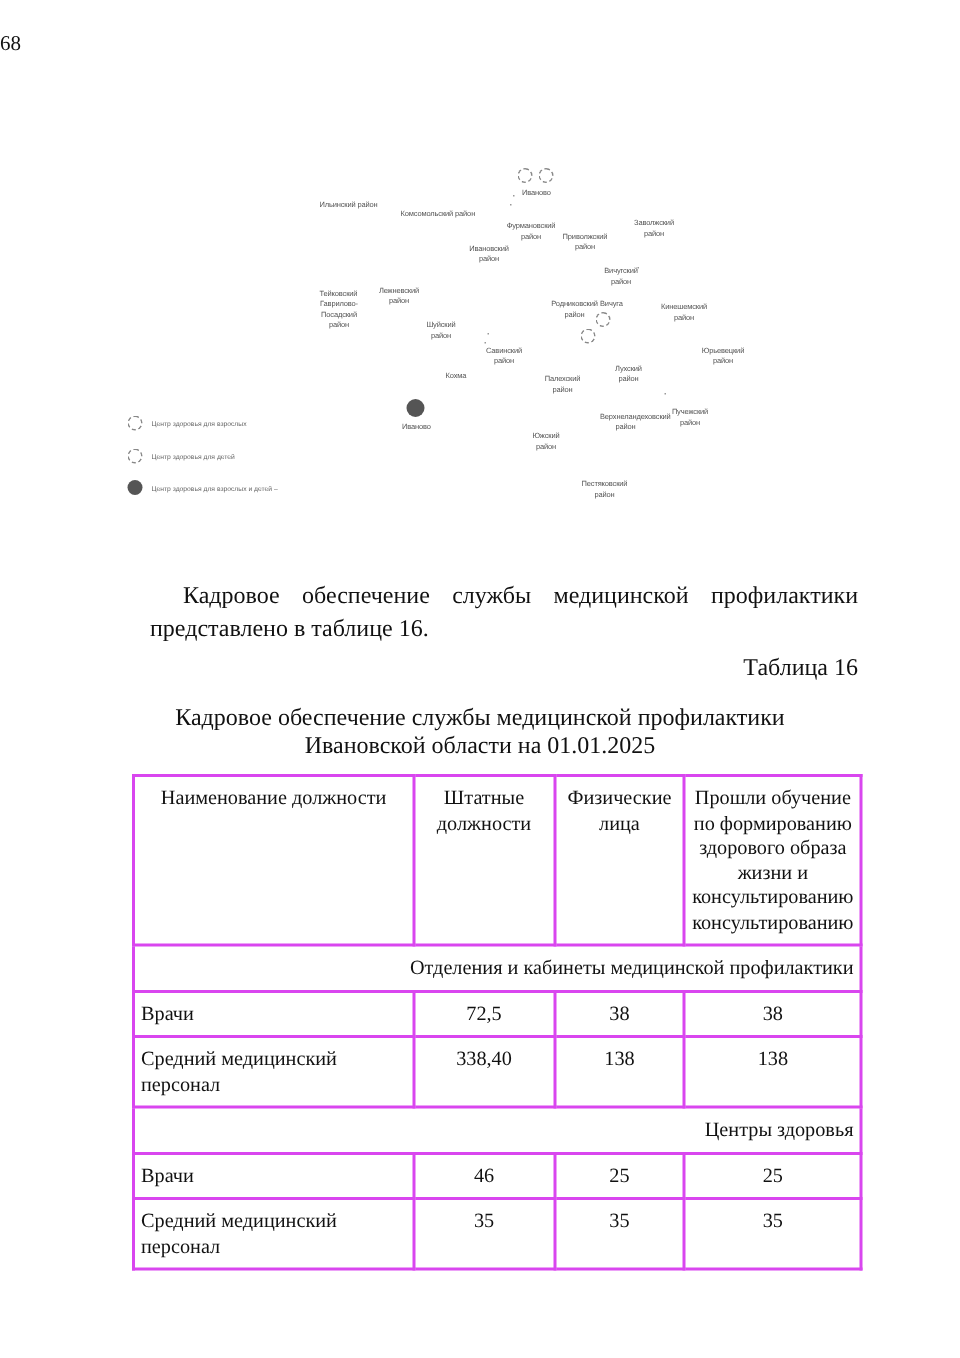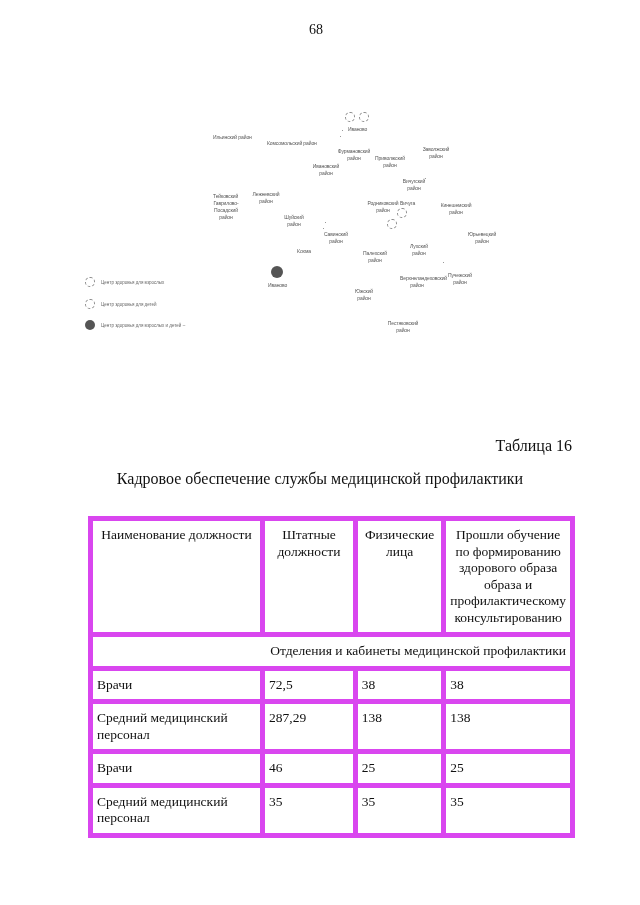--- a/index.html
+++ b/index.html
@@ -1,38 +1,38 @@
 <!DOCTYPE html>
 <html><head>
 <meta charset="utf-8">
 <style>
   html, body { margin: 0; padding: 0; background: #ffffff; }
   body { width: 640px; height: 905px; position: relative; overflow: hidden;
          font-family: "Liberation Serif", serif; color: #111; }
-  .page-number { position: absolute; left: 0; width: 632px; top: 22px; text-align: center; font-size: 14px; }
+  .page-number { position: absolute; left: 0; width: 632px; top: 22px; font-size: 14px; }
 
   .map { position: absolute; left: 80px; top: 100px; width: 480px; height: 250px; }
   .map-label { position: absolute; font-family: "Liberation Sans", sans-serif; font-size: 5px; line-height: 7px;
                color: #555; text-align: center; white-space: nowrap; letter-spacing: -0.1px; }
   .map-dot { position: absolute; width: 1px; height: 1px; background: #999; }
   .sym-light { position: absolute; width: 8px; height: 8px; border: 1px dashed #888; border-radius: 50%; }
   .sym-dark { position: absolute; width: 12px; height: 12px; background: #555; border-radius: 50%; }
   .legend-item { position: absolute; left: 5px; font-family: "Liberation Sans", sans-serif; font-size: 4.5px;
                  color: #666; display: flex; align-items: center; gap: 6px; white-space: nowrap; }
 
   .para { position: absolute; left: 100px; width: 472px; top: 387px; font-size: 16px; line-height: 22px; }
   .para-line1 { display: flex; justify-content: space-between; padding-left: 22px; }
   .table-number { position: absolute; right: 68px; top: 437px; font-size: 16px; }
   .table-title { position: absolute; left: 0; width: 640px; top: 469px; text-align: center; font-size: 16px; line-height: 19px; }
 
   table.staff { position: absolute; left: 88px; top: 516px; width: 487px; border-collapse: collapse; font-size: 13.5px; line-height: 16.5px; }
-  table.staff td, table.staff th { border: 5px solid #d946ef; padding: 6px 4px; vertical-align: top; font-weight: normal; }
+  table.staff td, table.staff th { border: 2px solid #d946ef; padding: 6px 4px; vertical-align: top; font-weight: normal; }
   table.staff th { text-align: center; }
   .c1 { width: 178px; } .c2 { width: 84px; } .c3 { width: 77px; margin-top: 12px; }
-  td.num { }
+  td.num { text-align: center; }
   td.section { text-align: right; padding: 6px 4px 5px; }
   tr.hdr th { height: 88px; }
 </style>
 </head>
 <body>
 
 <div class="page-number">68</div>
 
 <div class="map">
 
@@ -88,50 +88,62 @@
     <span class="sym-light" style="position:static; display:inline-block;"></span>
     <span>Центр здоровья для детей</span>
   </div>
   <div class="legend-item" style="top:220px;">
     <span class="sym-dark" style="position:static; display:inline-block; width:10px; height:10px;"></span>
     <span>Центр здоровья для взрослых и детей – </span>
   </div>
 </div>
 
 <div class="para">
+  <div class="para-line1">
+    <span>Кадровое</span>
+    <span>обеспечение</span>
+    <span>службы</span>
+    <span>медицинской</span>
+    <span>профилактики</span>
+  </div>
+  <div>представлено в таблице 16.</div>
 </div>
 
 <div class="table-number">Таблица 16</div>
 
 <div class="table-title">
   <div>Кадровое обеспечение службы медицинской профилактики</div>
+  <div>Ивановской области на 01.01.2025</div>
 </div>
 
 <table class="staff">
   <tbody>
       <tr class="hdr">
     <th class="c1">Наименование должности</th>
     <th class="c2">Штатные должности</th>
     <th class="c3">Физические лица</th>
-    <th>Прошли обучение по формированию здорового образа образа и профилактическому консультированию</th>
+    <th>Прошли обучение по формированию здорового образа жизни и консультированию консультированию</th>
   </tr>
   <tr>
     <td class="section" colspan="4">Отделения и кабинеты медицинской профилактики</td>
   </tr>
   <tr>
     <td>Врачи</td>
     <td class="num">72,5</td>
     <td class="num">38</td>
     <td class="num">38</td>
   </tr>
   <tr>
     <td>Средний медицинский персонал</td>
-    <td class="num">287,29</td>
+    <td class="num">338,40</td>
     <td class="num">138</td>
     <td class="num">138</td>
+  </tr>
+  <tr>
+    <td class="section" colspan="4">Центры здоровья</td>
   </tr>
   <tr>
     <td>Врачи</td>
     <td class="num">46</td>
     <td class="num">25</td>
     <td class="num">25</td>
   </tr>
   <tr>
     <td>Средний медицинский персонал</td>
     <td class="num">35</td>

